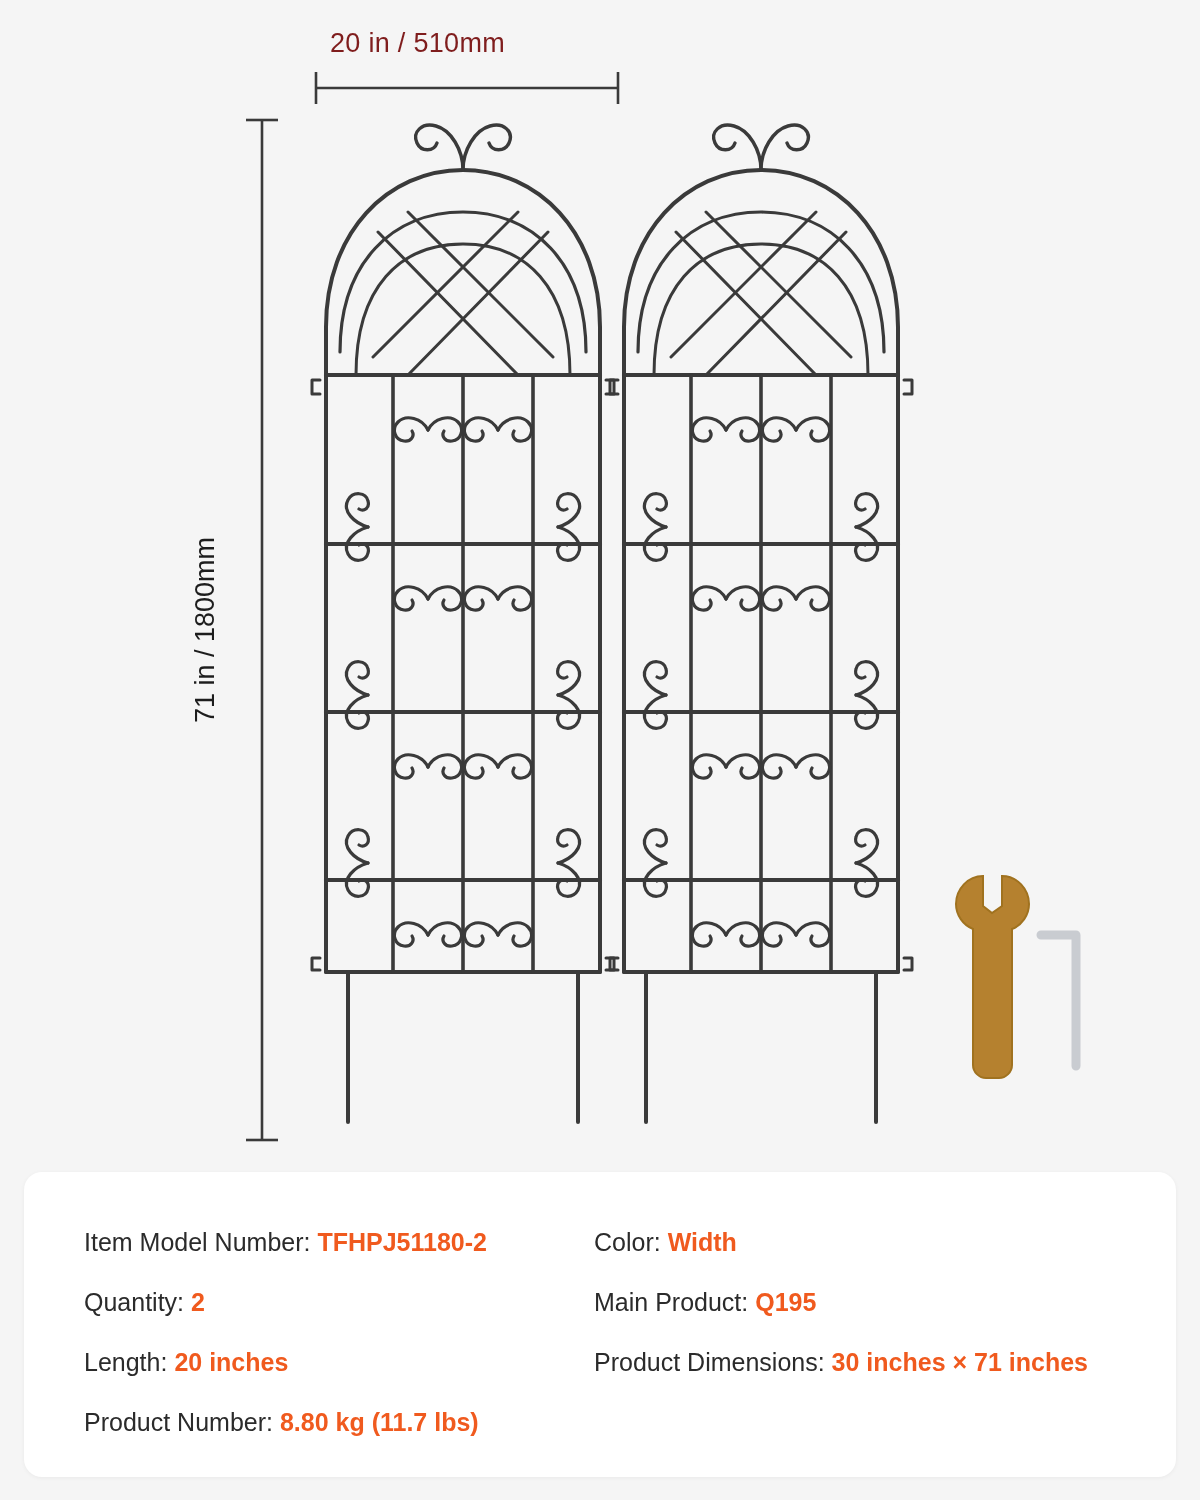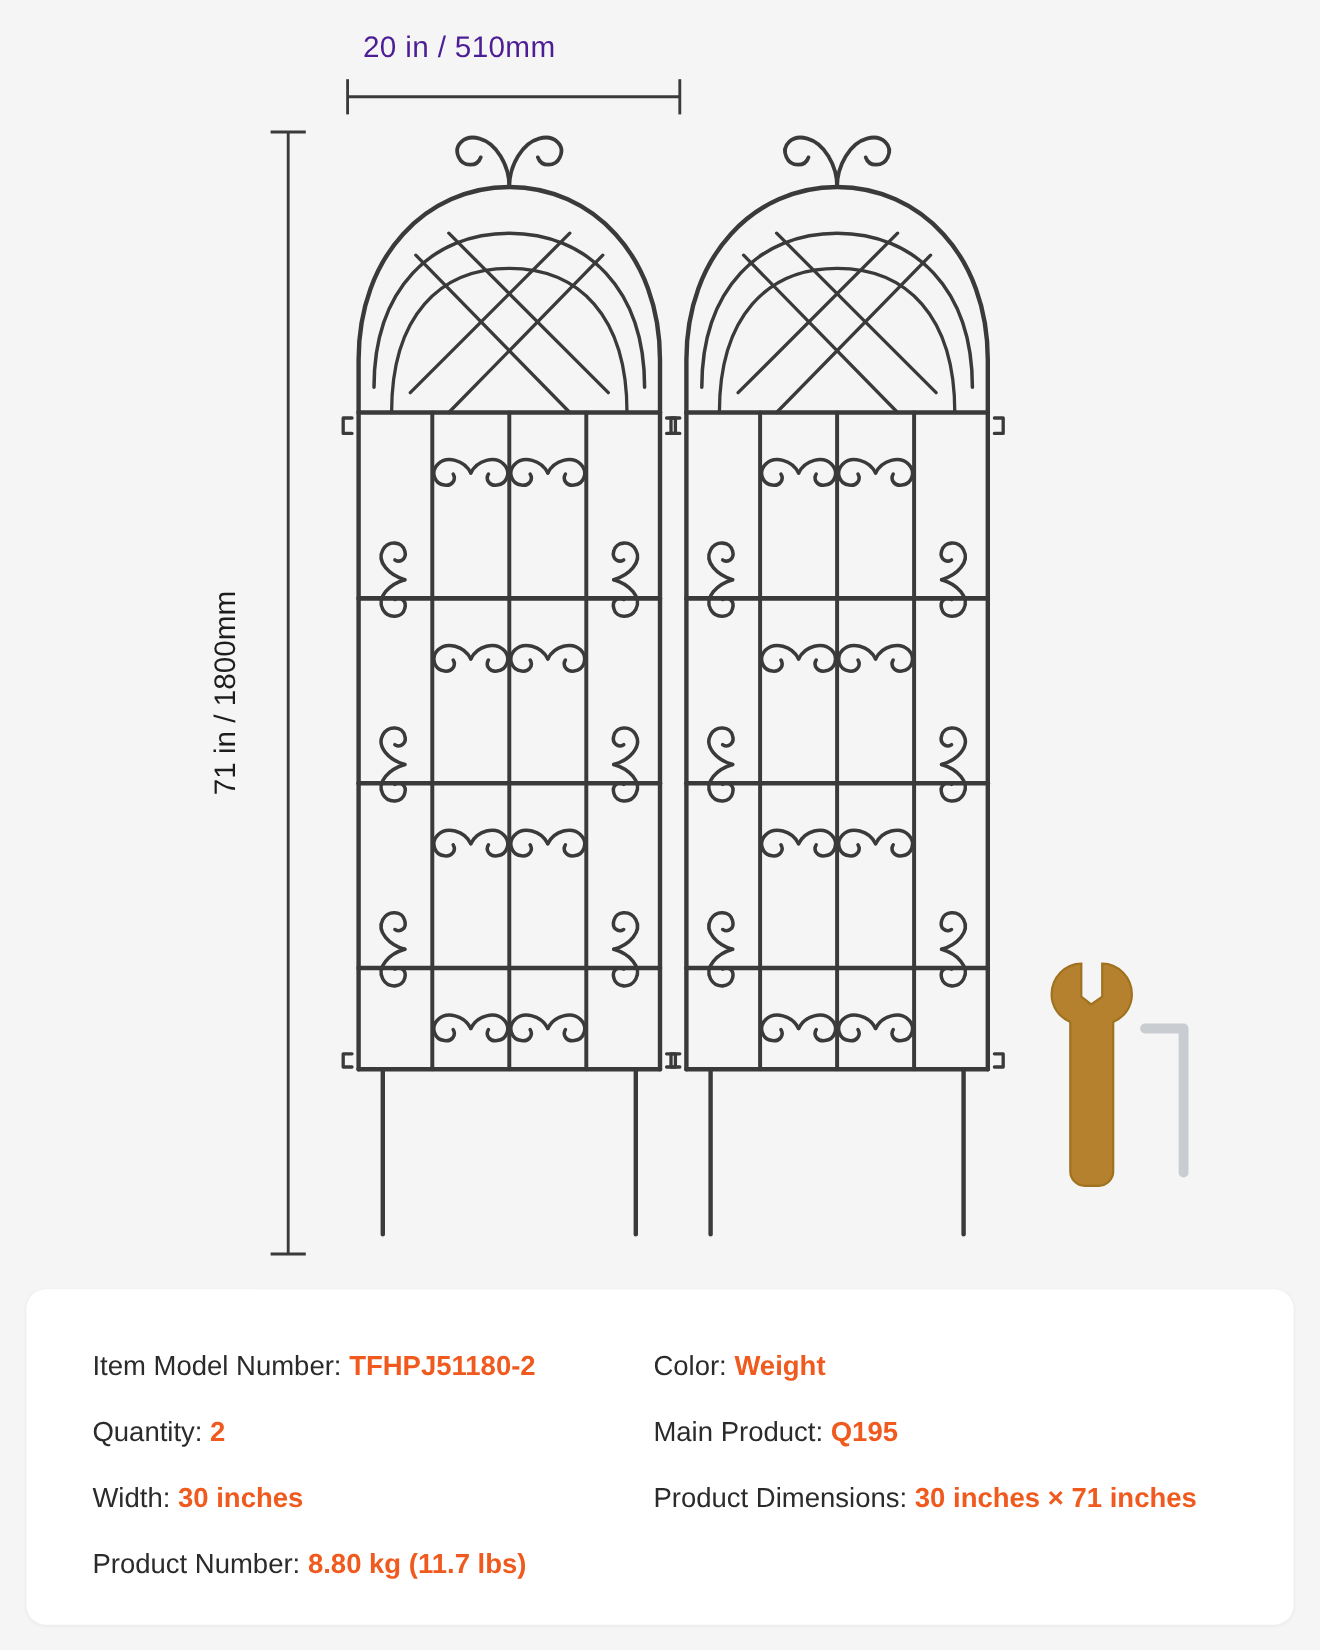--- a/index.html
+++ b/index.html
@@ -19,21 +19,21 @@
     inset: 0;
     background: #f5f5f5;
   }
 
   
   .dim-label-top {
     position: absolute;
     left: 330px;
     top: 28px;
     font-size: 27px;
-    color: #4c1d95;
+    color: #7f1d1d;
     letter-spacing: .3px;
     white-space: nowrap;
   }
   .dim-label-left {
     position: absolute;
     left: 205px;
     top: 630px;
     font-size: 27px;
     color: #1d1d1d;
     white-space: nowrap;
@@ -195,35 +195,35 @@
   </svg>
 
   <div class="spec-card">
     <div class="spec-grid">
       <div class="spec-item">
         <span class="lbl">Item Model Number:</span>
         <span class="val">TFHPJ51180-2</span>
       </div>
       <div class="spec-item">
         <span class="lbl">Color:</span>
-        <span class="val">Weight</span>
+        <span class="val">Width</span>
       </div>
 
       <div class="spec-item">
         <span class="lbl">Quantity:</span>
         <span class="val">2</span>
       </div>
       <div class="spec-item">
         <span class="lbl">Main Product:</span>
         <span class="val">Q195</span>
       </div>
 
       <div class="spec-item">
-        <span class="lbl">Width:</span>
-        <span class="val">30 inches</span>
+        <span class="lbl">Length:</span>
+        <span class="val">20 inches</span>
       </div>
       <div class="spec-item">
         <span class="lbl">Product Dimensions:</span>
         <span class="val">30 inches × 71 inches</span>
       </div>
 
       <div class="spec-item">
         <span class="lbl">Product Number:</span>
         <span class="val">8.80 kg (11.7 lbs)</span>
       </div>

